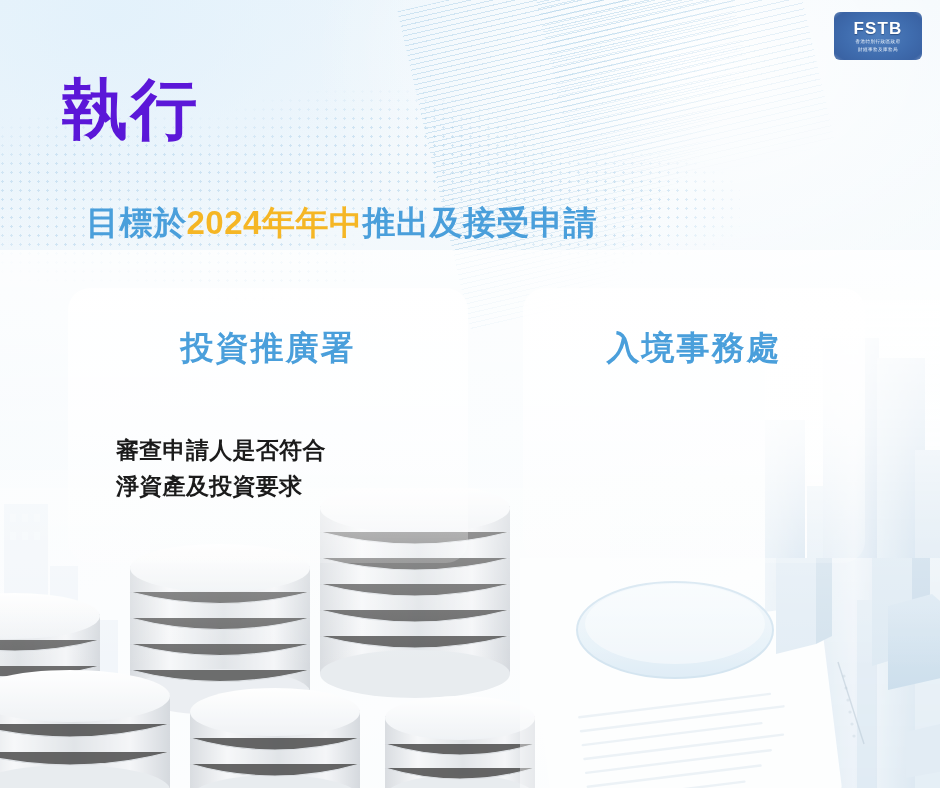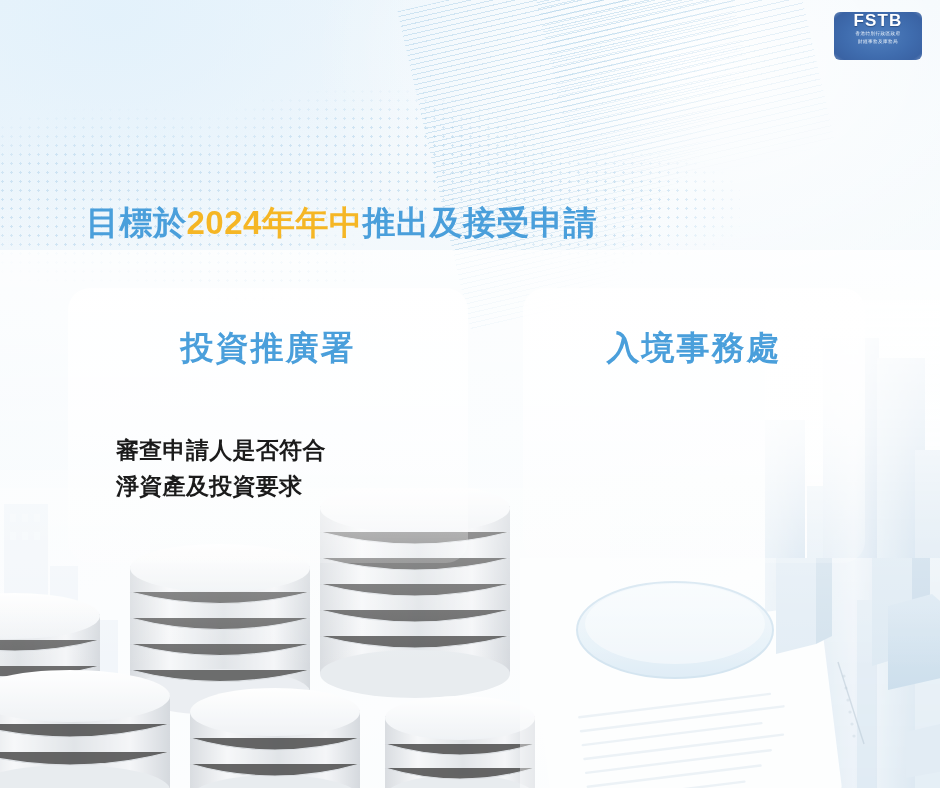--- a/index.html
+++ b/index.html
@@ -77,21 +77,21 @@
   .veil-soft {
     left:0; right:0; top:250px; height:420px;
     background:linear-gradient(to bottom, rgba(255,255,255,.82) 0%, rgba(255,255,255,.35) 60%, rgba(255,255,255,0) 100%);
   }
 
   
   #logo {
     position:absolute; right:18px; top:12px;
     width:88px; height:48px;
     display:flex; flex-direction:column;
-    align-items:center; justify-content:flex-start;
+    align-items:center; justify-content:center;
     border-radius:6px;
     background:
       radial-gradient(ellipse 70px 44px at 50% 50%, #4f7fbe 0%, #3f6cae 48%, #3a63a4 72%, rgba(58,99,164,.35) 100%);
     overflow:hidden;
   }
   #logo .glyph {
     color:#ffffff; font-weight:bold; letter-spacing:1.2px;
     font-size:17px; line-height:17px;
     text-shadow:0 1px 1px rgba(20,45,85,.5);
   }
@@ -347,20 +347,21 @@
   </svg>
 
   <div class="bg-layer veil-soft"></div>
 
   <div id="logo">
     <div class="glyph">FSTB</div>
     <div class="cn">香港特別行政區政府</div>
     <div class="cn">財經事務及庫務局</div>
   </div>
 
+  <div id="page-title">執行</div>
 
   <div id="subtitle">
     <span class="t-blue">目標於</span><span class="t-orange">2024年年中</span><span class="t-blue">推出及接受申請</span>
   </div>
 
   <div id="panels">
 
     <div class="panel" id="panel-invest">
       <div class="panel-title">投資推廣署</div>
       <div class="panel-body">審查申請人是否符合

